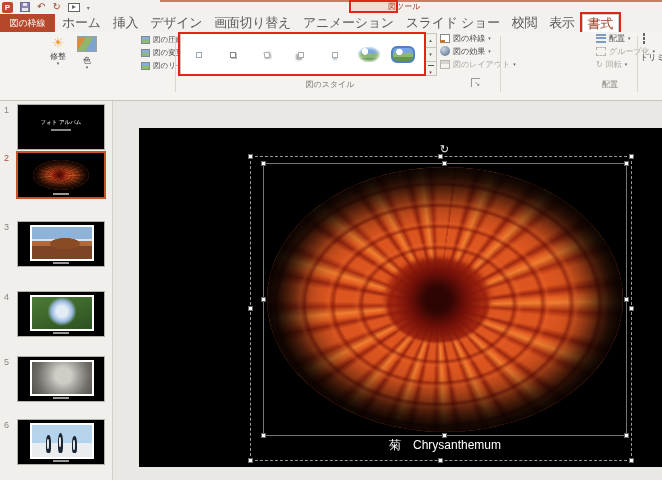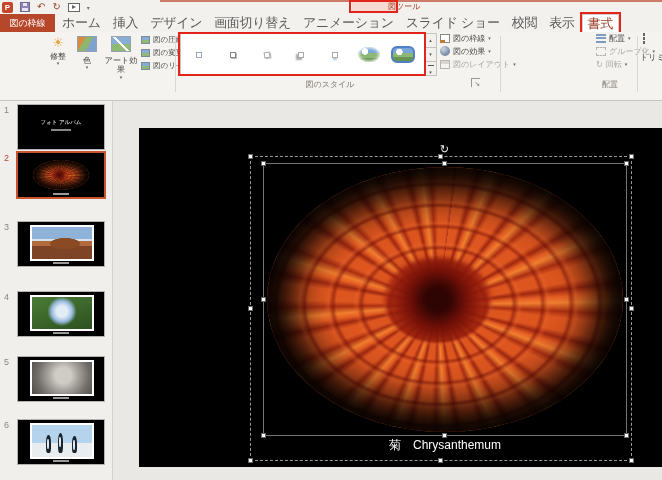--- a/index.html
+++ b/index.html
@@ -203,25 +203,20 @@
     <div class="bigbtn" style="left:44px;width:28px;">
       <span class="bicon sun">☀</span>
       <span class="blabel">修整</span>
       <span class="drop">▾</span>
     </div>
     <div class="bigbtn" style="left:74px;width:26px;">
       <span class="bicon rb-icon-color"></span>
       <span class="blabel">色</span>
       <span class="drop">▾</span>
     </div>
-    <div class="bigbtn" style="left:102px;width:38px;">
-      <span class="bicon rb-icon-art"></span>
-      <span class="blabel">アート効果</span>
-      <span class="drop">▾</span>
-    </div>
     <div class="smallcol" style="left:141px;top:3px;">
       <div class="smallbtn">
         <span class="smico"></span>
         <span>図の圧縮</span>
       </div>
       <div class="smallbtn">
         <span class="smico"></span>
         <span>図の変更</span>
       </div>
       <div class="smallbtn">

